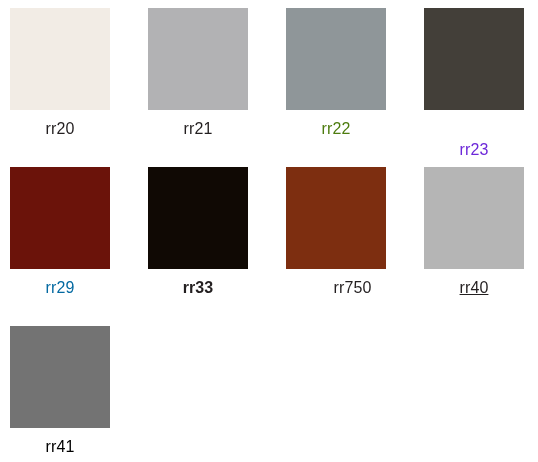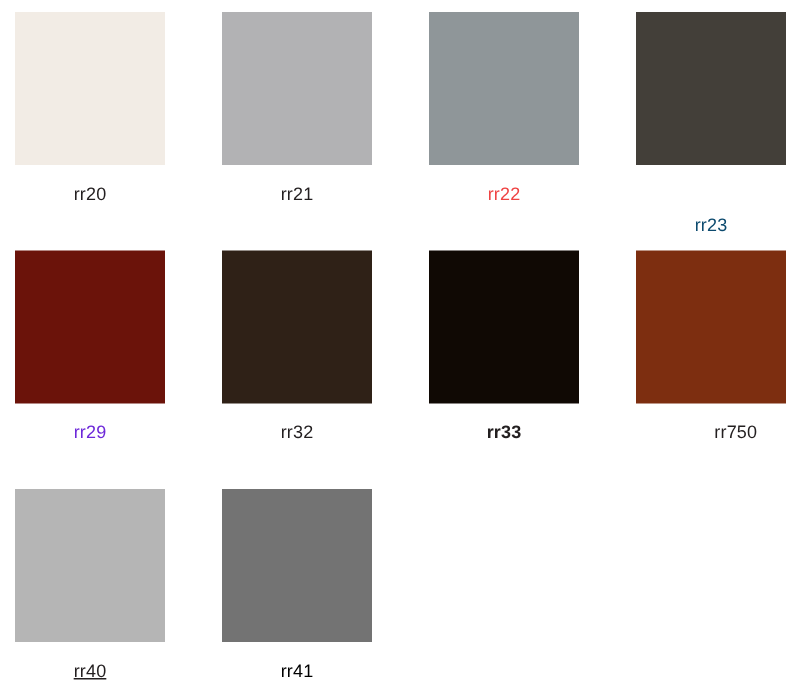--- a/index.html
+++ b/index.html
@@ -32,21 +32,21 @@
     flex-direction: column;
     align-items: center;
   }
   .swatch-chip {
     width: 100px;
     height: 102px;
     display: block;
   }
   .swatch-label {
     margin-top: 12px;
-    font-size: 12px;
+    font-size: 16px;
     line-height: 14px;
     color: #231f20;
     text-align: center;
     letter-spacing: 0.1px;
     white-space: nowrap;
   }
 </style>
 </head>
 <body style="background-color: rgb(255, 255, 255);">
 
@@ -57,37 +57,33 @@
     <span class="swatch-label" style="color: rgb(35, 31, 32);">rr20</span>
   </div>
 
   <div class="swatch-cell">
     <span class="swatch-chip" style="background-color: rgb(178, 178, 180);"></span>
     <span class="swatch-label" style="color: rgb(35, 31, 32); text-align: right;">rr21</span>
   </div>
 
   <div class="swatch-cell">
     <span class="swatch-chip" style="background-color: rgb(143, 150, 153);"></span>
-    <span class="swatch-label" style="color: #ef4444;">rr22</span>
+    <span class="swatch-label" style="color: #4d7c0f;">rr22</span>
   </div>
 
   <div class="swatch-cell">
     <span class="swatch-chip" style="background-color: rgb(67, 63, 57);"></span>
-    <span class="swatch-label" style="color: #0c4a6e; margin-top: 33px;">rr23</span>
+    <span class="swatch-label" style="color: #6d28d9; margin-top: 33px;">rr23</span>
   </div>
 
   <div class="swatch-cell">
     <span class="swatch-chip" style="background-color: rgb(107, 19, 10);"></span>
-    <span class="swatch-label" style="color: #6d28d9;">rr29</span>
+    <span class="swatch-label" style="color: #0369a1;">rr29</span>
   </div>
 
-  <div class="swatch-cell">
-    <span class="swatch-chip" style="background-color: rgb(47, 33, 23);"></span>
-    <span class="swatch-label" style="color: rgb(35, 31, 32);">rr32</span>
-  </div>
 
   <div class="swatch-cell">
     <span class="swatch-chip" style="background-color: rgb(16, 9, 4);"></span>
     <span class="swatch-label" style="color: rgb(35, 31, 32); font-weight: bold;">rr33</span>
   </div>
 
   <div class="swatch-cell">
     <span class="swatch-chip" style="background-color: rgb(125, 46, 16);"></span>
     <span class="swatch-label" style="color: rgb(35, 31, 32); margin-left: 33px;">rr750</span>
   </div>

